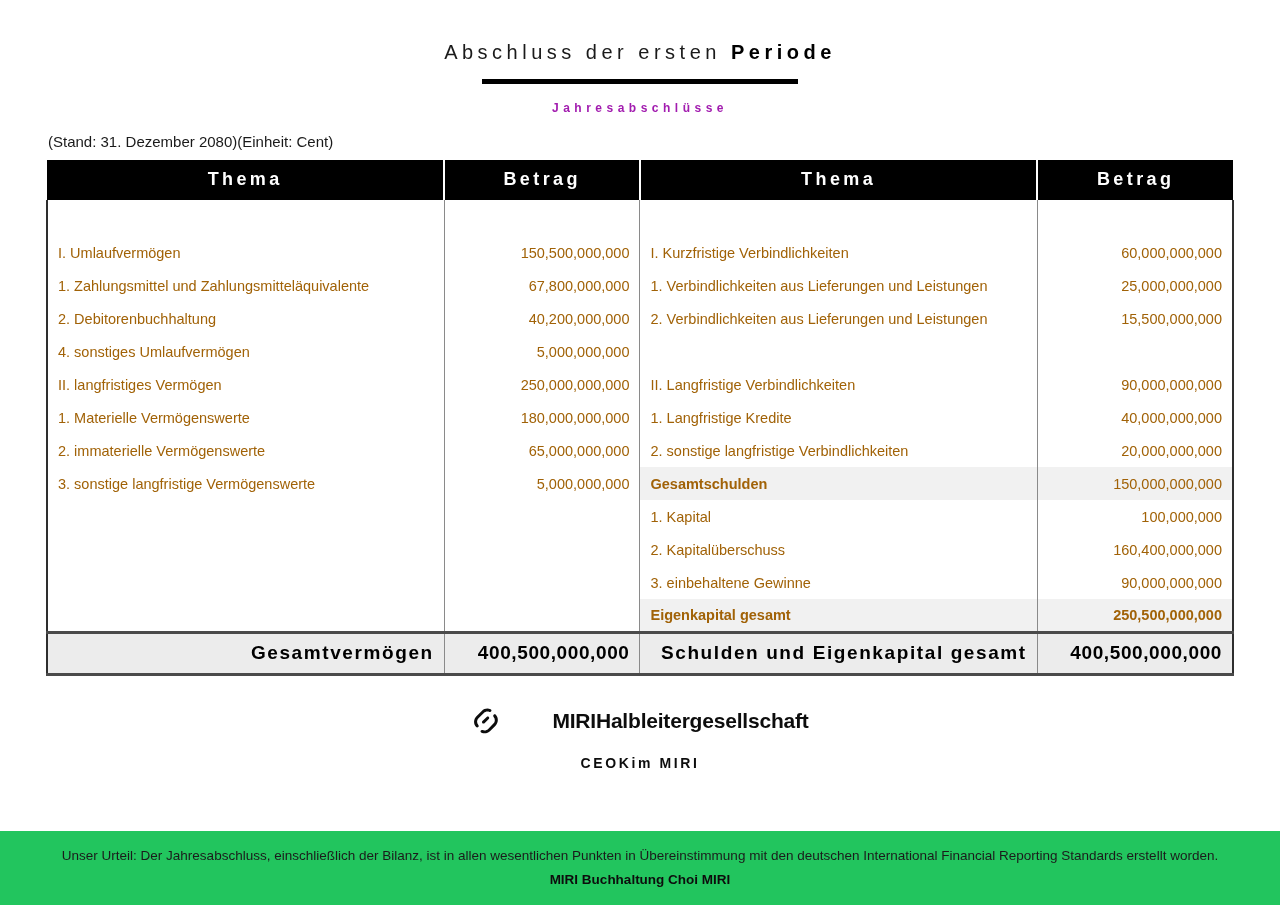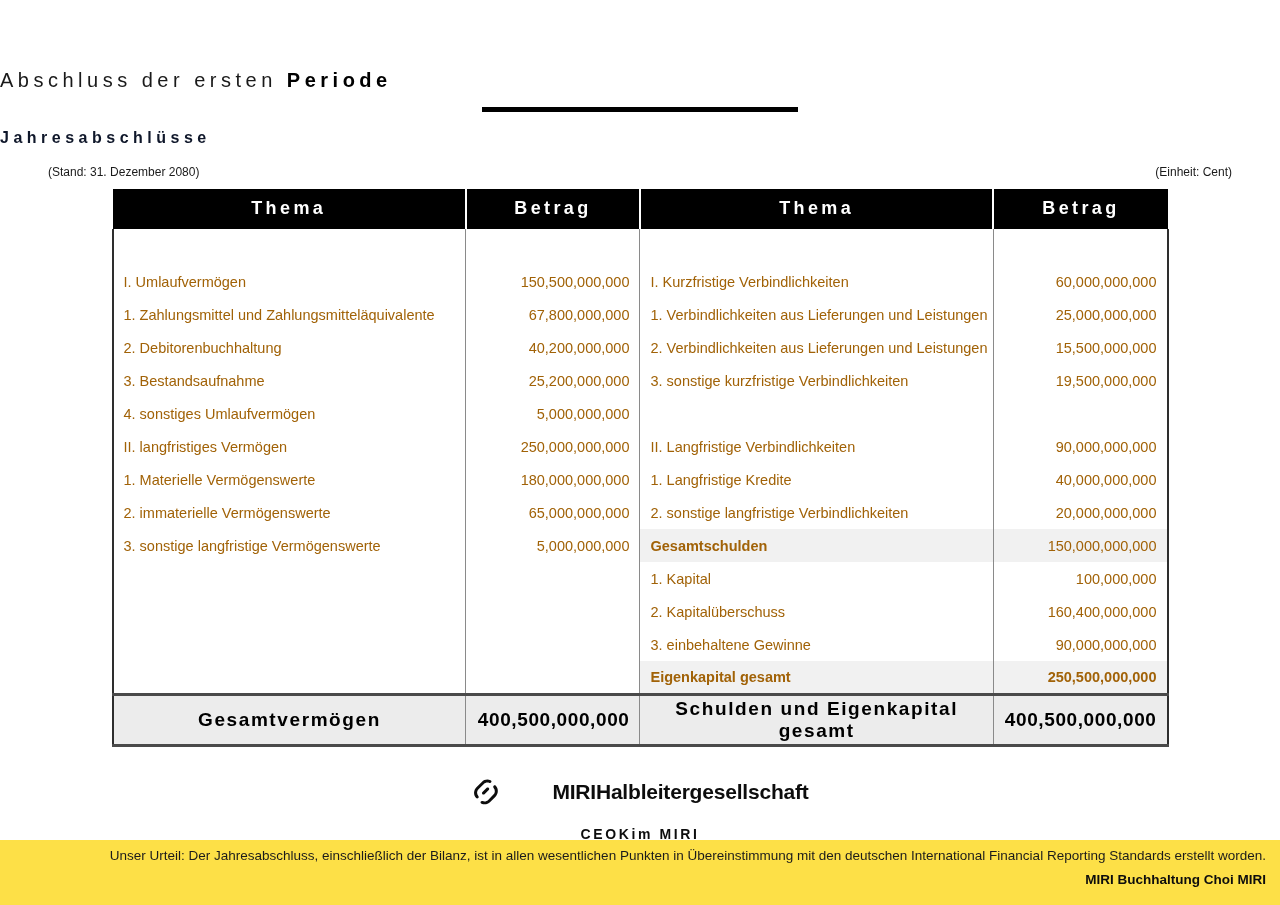--- a/index.html
+++ b/index.html
@@ -15,21 +15,21 @@
   .page {
     position: relative;
     width: 1280px; height: 905px;
     overflow: hidden;
     background: #ffffff;
   }
 
   
   .doc-header {
     padding-top: 40px;
-    margin-top: 28px;
+    text-align: center;
   }
   .title-line {
     font-size: 20px;
     letter-spacing: 4.5px;
     color: #1a1a1a;
     font-weight: 400;
     line-height: 1.2;
     white-space: pre;
   }
   .title-line .strong {
@@ -37,41 +37,41 @@
     color: #000;
   }
   .title-rule {
     width: 316px;
     height: 5px;
     background: #000000;
     margin: 15px auto 0 auto;
   }
   .subtitle {
     margin-top: 17px;
-    font-size: 16px;
+    font-size: 12px;
     font-weight: 700;
     letter-spacing: 4.5px;
-    color: #0f172a;
+    color: #a21caf;
   }
 
   
   .meta-row {
     display: flex;
-    justify-content: space-between;
+    justify-content: flex-start;
     align-items: flex-end;
     width: 1188px;
     margin: 18px auto 0 auto;
     padding: 0 2px;
-    font-size: 12px;
+    font-size: 15px;
     color: #1a1a1a;
   }
 
   
   .balance-wrap {
-    width: 1057px;
+    width: 1188px;
     margin: 10px auto 0 auto;
   }
   table.balance {
     width: 100%;
     border-collapse: collapse;
     table-layout: fixed;
     font-size: 14.5px;
   }
   table.balance col.c-item  { width: 33.5%; }
   table.balance col.c-amt   { width: 16.5%; }
@@ -117,21 +117,21 @@
     border-top: 3px solid #4a4a4a;
     border-bottom: 3px solid #4a4a4a;
     border-right: 1px solid #8a8a8a;
     height: 42px;
     font-weight: 700;
     font-size: 19px;
     letter-spacing: 1.6px;
     color: #000;
     padding: 2px 10px;
   }
-  tfoot td.item { text-align: center; }
+  tfoot td.item { text-align: right; }
   tfoot td.amt  { text-align: right; letter-spacing: 0.6px; }
   tfoot td.first-col { border-left: 2px solid #2e2e2e; }
   tfoot td.last-col  { border-right: 2px solid #2e2e2e; }
 
   
   .signature {
     margin-top: 30px;
     text-align: center;
   }
   .brand-row {
@@ -154,23 +154,23 @@
     font-weight: 700;
     letter-spacing: 2.6px;
     color: #0d0d0d;
   }
   .ceo-row .ceo-name { }
 
   
   .doc-footer {
     position: absolute;
     left: 0; right: 0; bottom: 0;
-    background: #fde047;
-    padding: 7px 14px 18px 14px;
-    text-align: right;
+    background: #22c55e;
+    padding: 16px 14px 18px 14px;
+    text-align: center;
   }
   .footer-opinion {
     font-size: 13.5px;
     color: #1b1b1b;
     line-height: 1.35;
   }
   .footer-firm {
     margin-top: 7px;
     font-size: 13.5px;
     font-weight: 700;
@@ -229,26 +229,20 @@
             <td class="item">1. Verbindlichkeiten aus Lieferungen und Leistungen</td>
             <td class="amt last-col">25,000,000,000</td>
           </tr>
           <tr>
             <td class="item first-col">2. Debitorenbuchhaltung</td>
             <td class="amt">40,200,000,000</td>
             <td class="item">2. Verbindlichkeiten aus Lieferungen und Leistungen</td>
             <td class="amt last-col">15,500,000,000</td>
           </tr>
           <tr>
-            <td class="item first-col">3. Bestandsaufnahme</td>
-            <td class="amt">25,200,000,000</td>
-            <td class="item">3. sonstige kurzfristige Verbindlichkeiten</td>
-            <td class="amt last-col">19,500,000,000</td>
-          </tr>
-          <tr>
             <td class="item first-col">4. sonstiges Umlaufvermögen</td>
             <td class="amt">5,000,000,000</td>
             <td class="item"></td>
             <td class="amt last-col"></td>
           </tr>
           <tr>
             <td class="item first-col">II. langfristiges Vermögen</td>
             <td class="amt">250,000,000,000</td>
             <td class="item">II. Langfristige Verbindlichkeiten</td>
             <td class="amt last-col">90,000,000,000</td>

